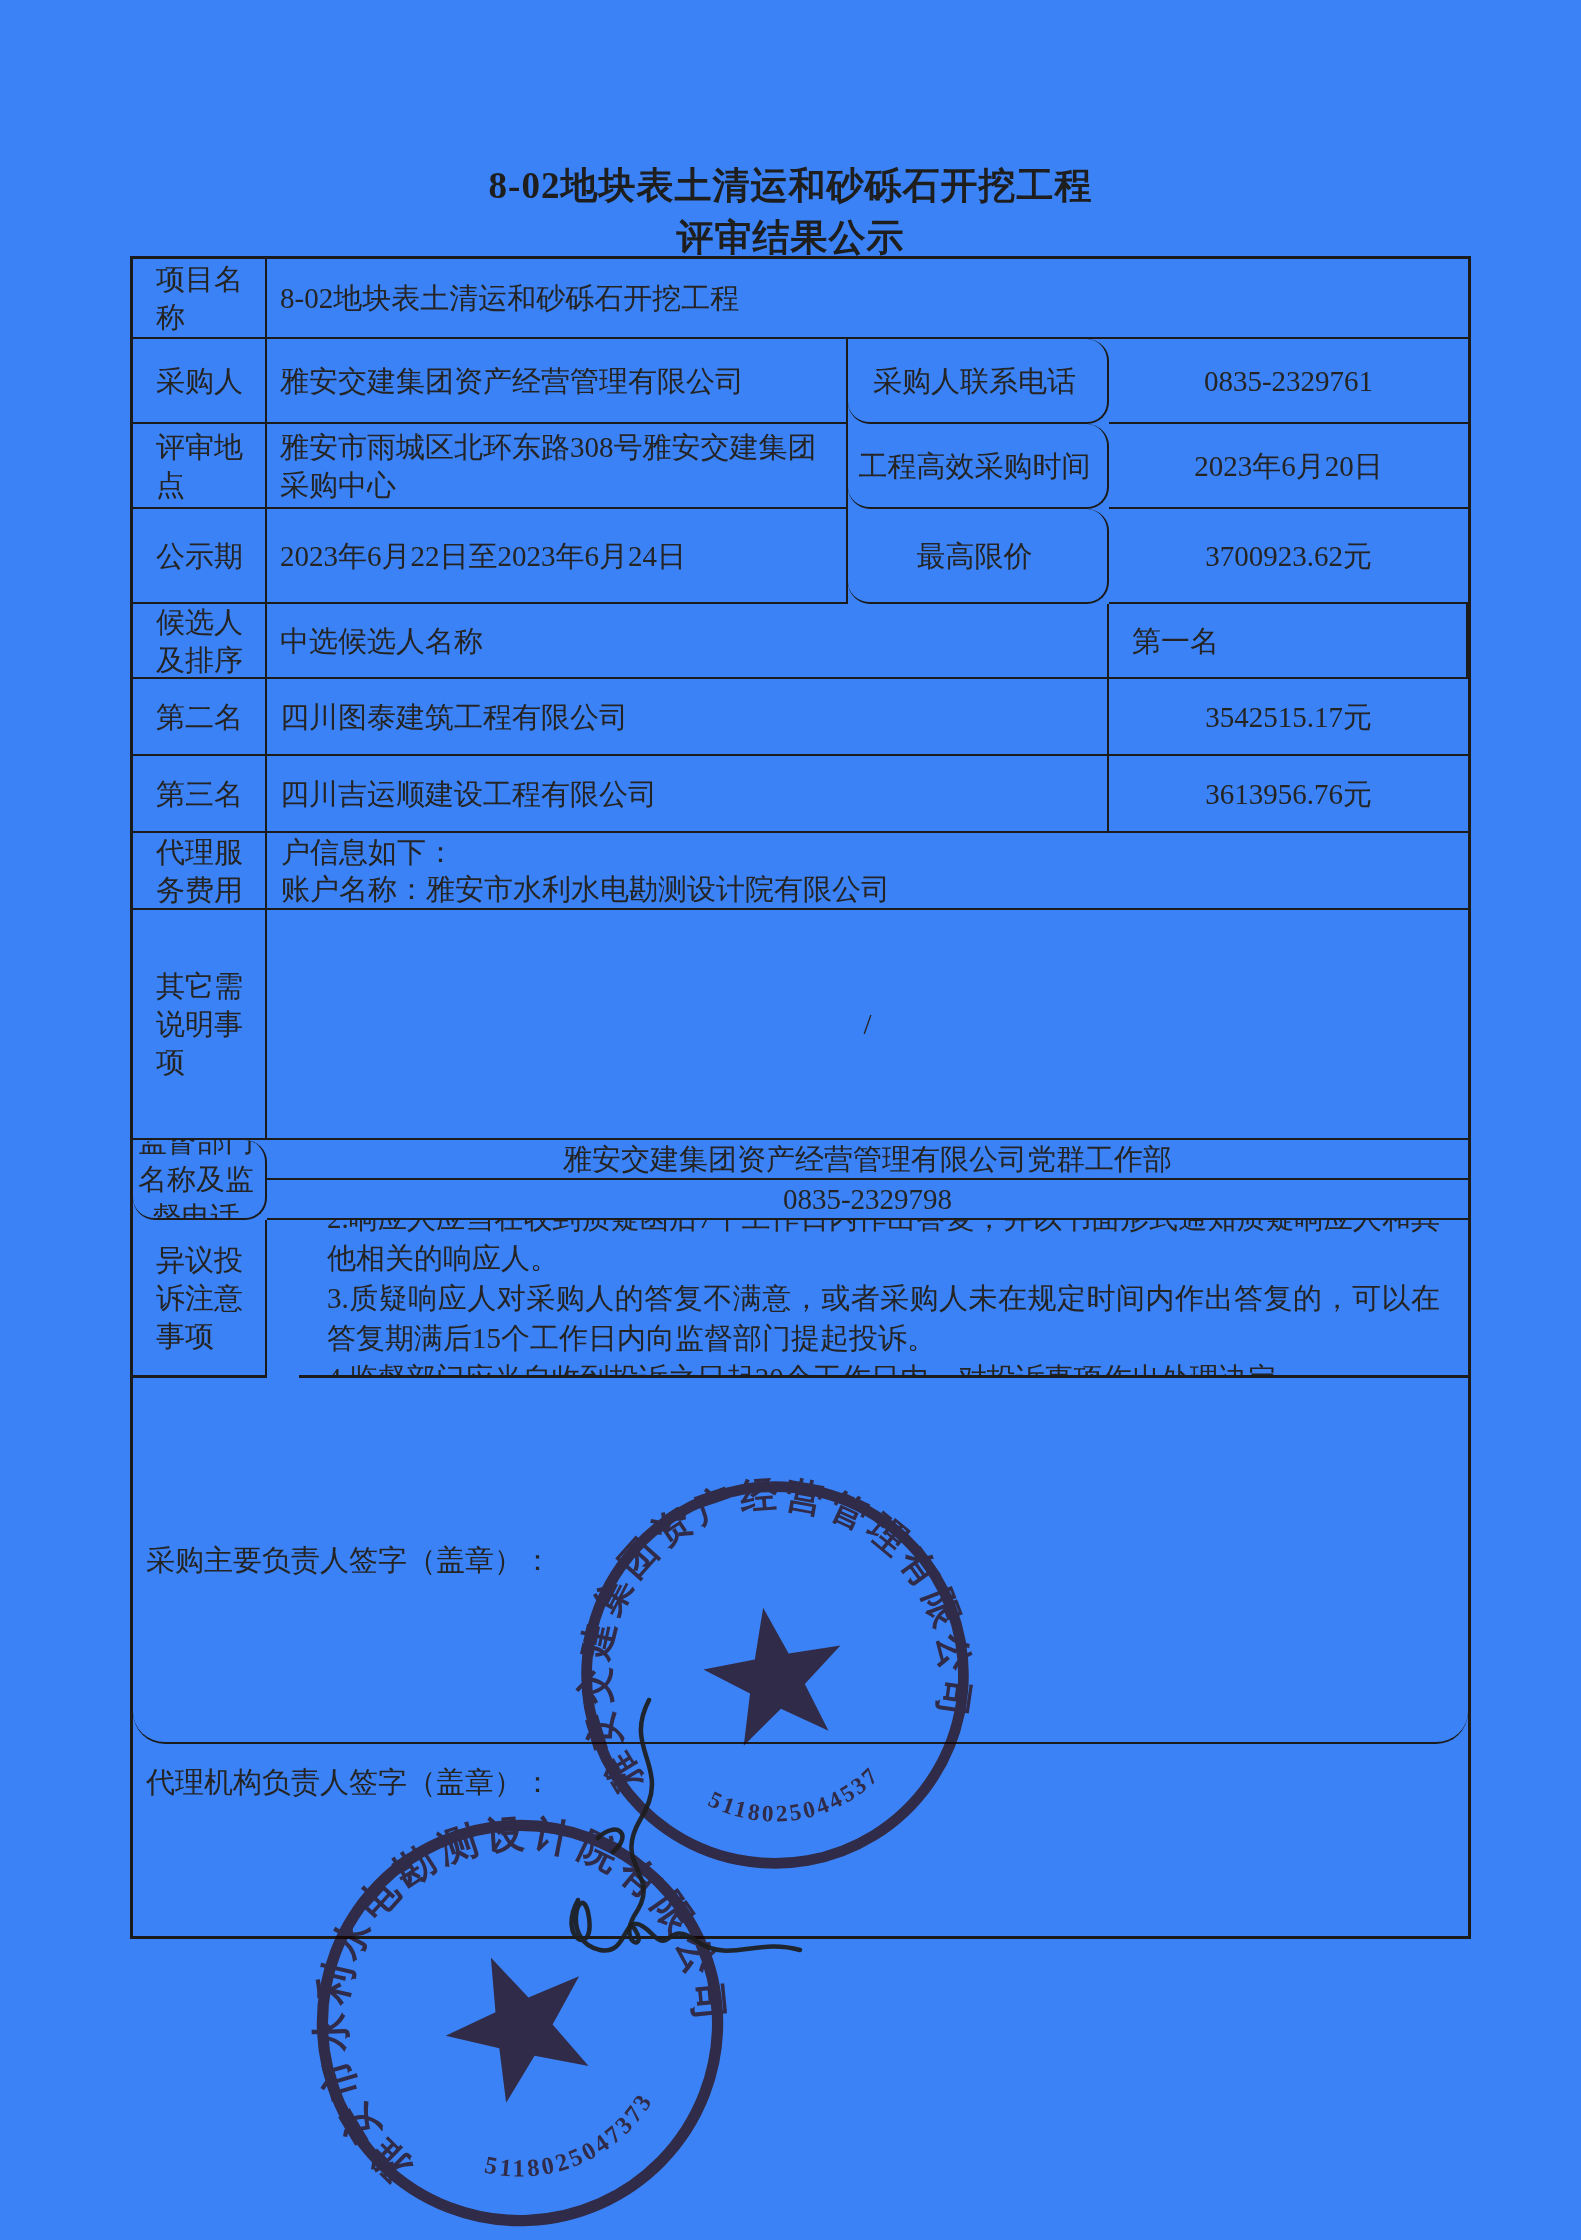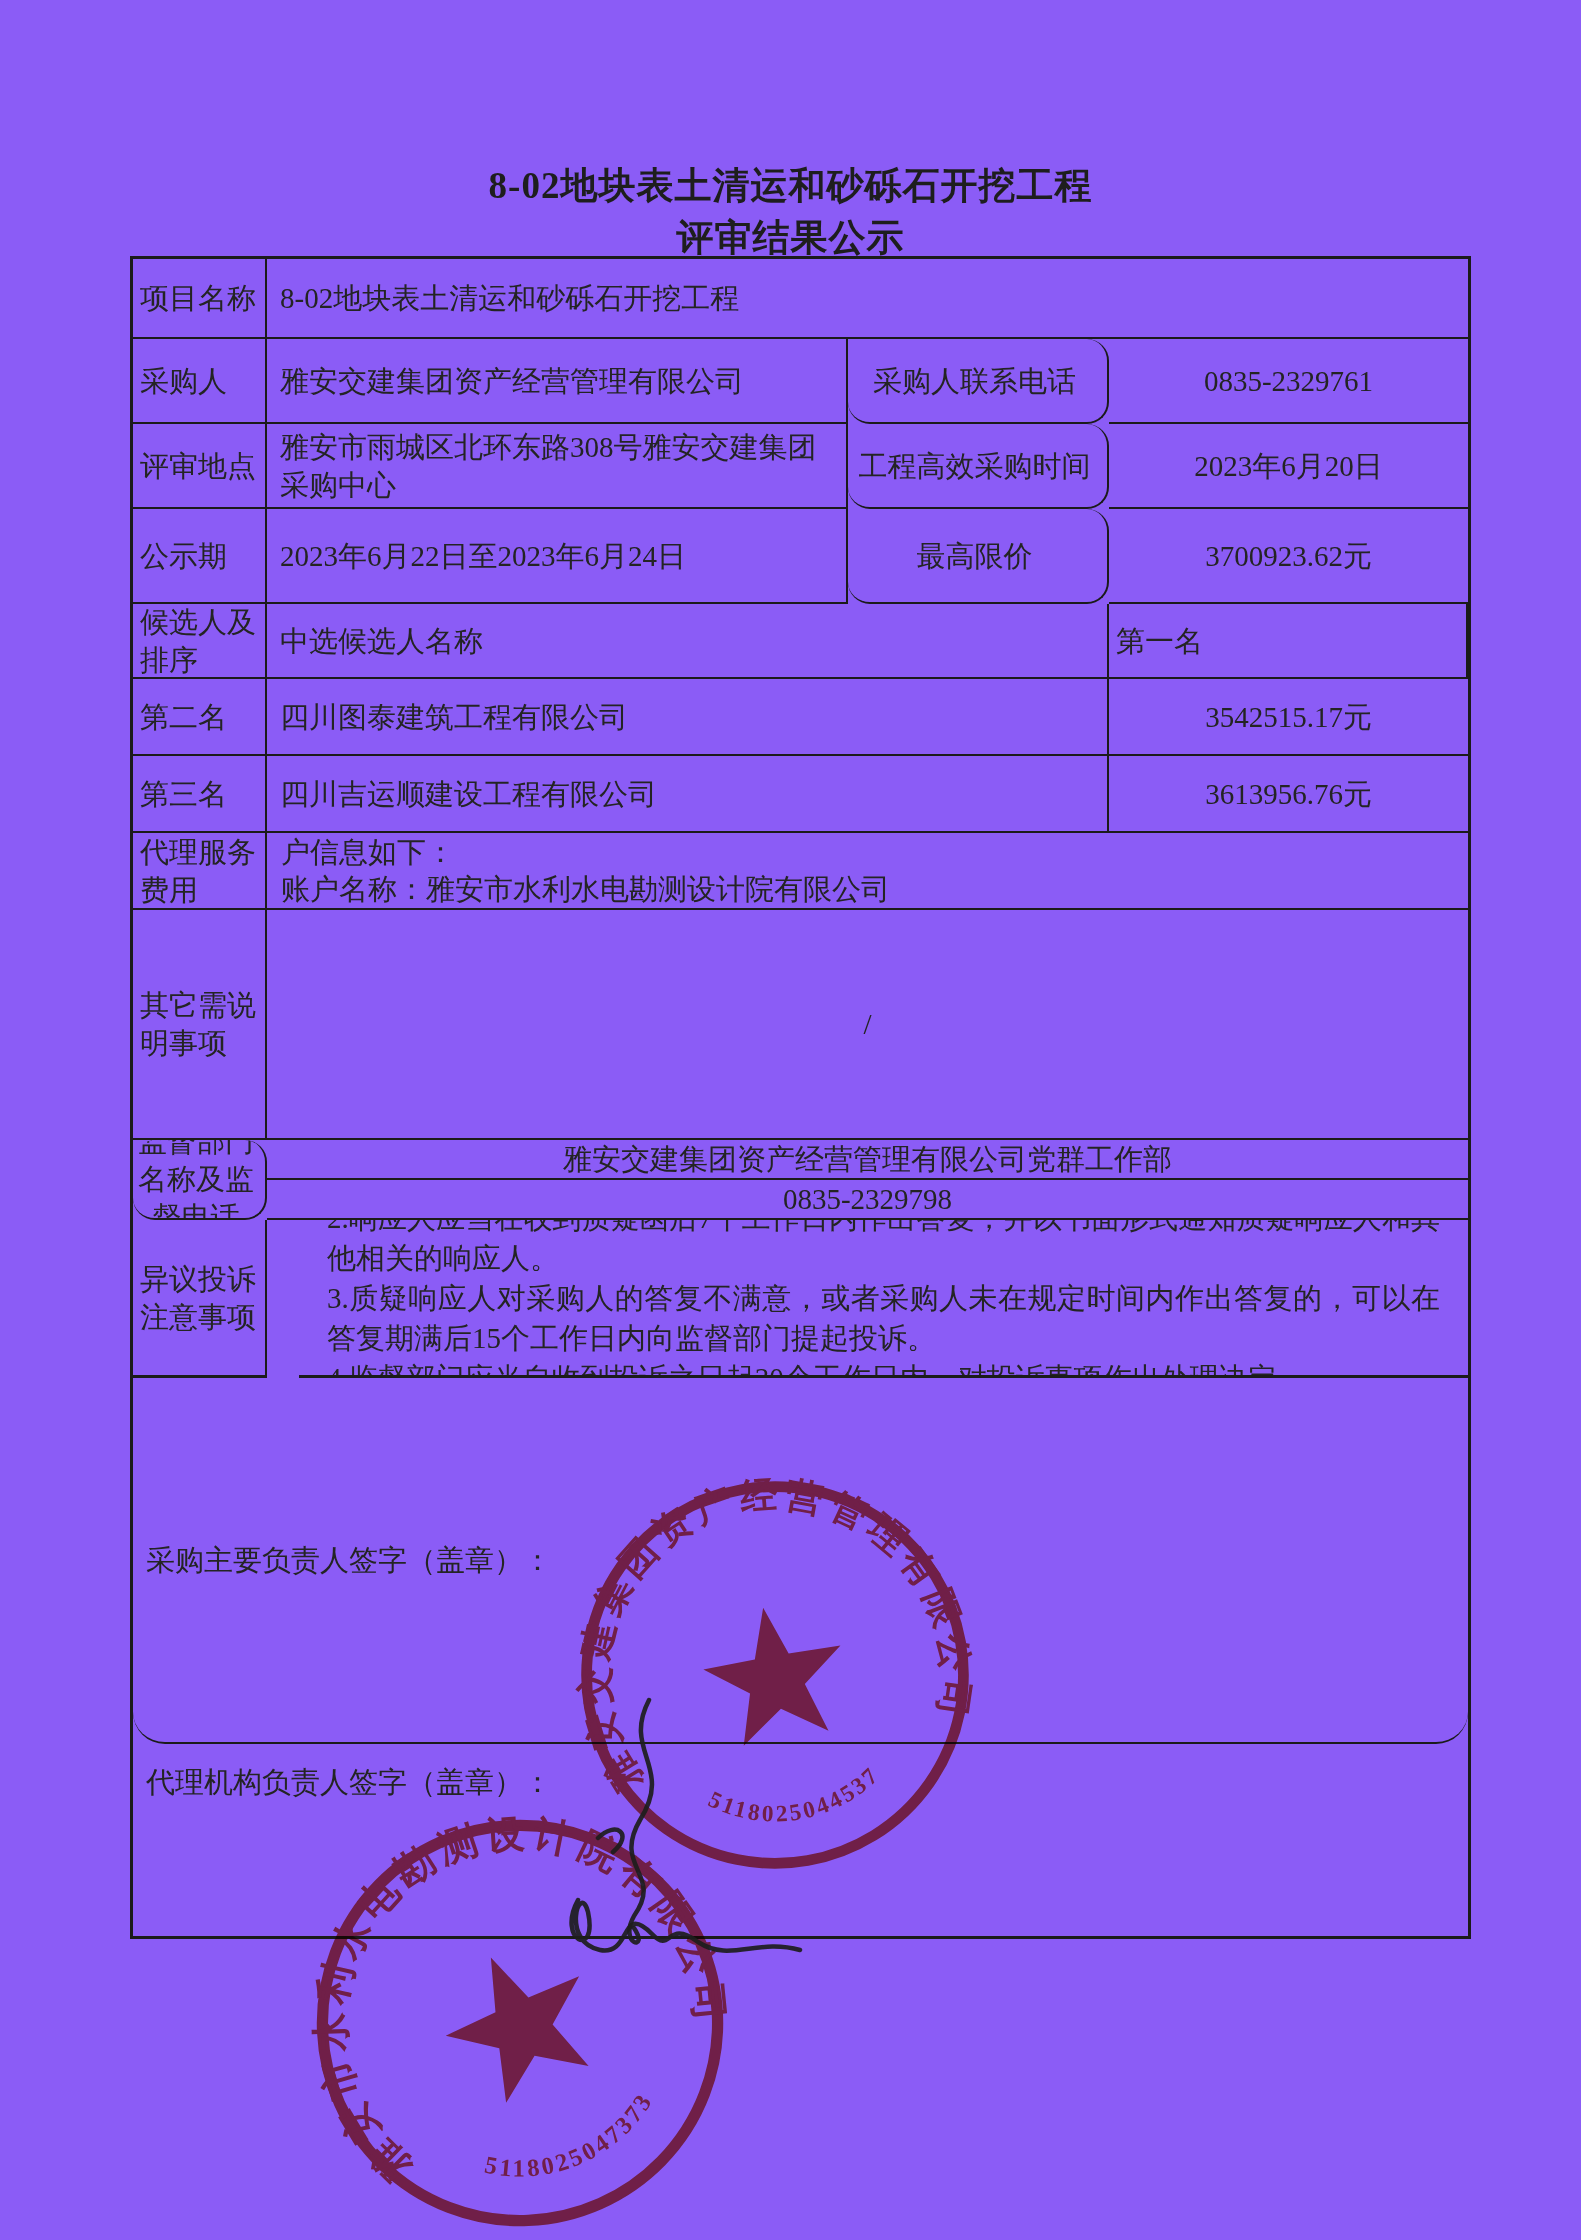--- a/index.html
+++ b/index.html
@@ -1,19 +1,19 @@
 <!DOCTYPE html>
 <html><head>
 <meta charset="utf-8">
 <style>
   html,body{margin:0;padding:0;background:#9a9a9a;}
   .page{
     position:relative;
     width:1581px;height:2240px;
-    background:#8b5cf6;
+    background:#3b82f6;
     overflow:hidden;
     font-family:"Liberation Serif","DejaVu Serif",serif;
     color:#222;
   }
   
   .title{
     position:absolute;left:0;top:160px;width:100%;
     text-align:center;font-weight:700;
     font-size:37px;line-height:52px;color:#1e1e1e;
     letter-spacing:1px;
@@ -30,21 +30,21 @@
   .cell{
     border-right:2px solid #1b1b1b;
     border-bottom:2px solid #1b1b1b;
     display:flex;align-items:center;
     padding:4px 10px;
     box-sizing:border-box;
     overflow:hidden;
   }
   .cell.last-col{border-right:none;}
   .cell.last-row{border-bottom:none;}
-  .lab{padding-left:7px;padding-right:4px;}
+  .lab{padding-left:23px;padding-right:4px;}
   .lab-center{justify-content:center;text-align:center;padding-left:4px;border-radius:22px;}
   .val-left{justify-content:flex-start;text-align:left;padding-left:13px;}
   .val-center{justify-content:center;text-align:left;}
   .c2-4{grid-column:2/5;}
   .c2-3{grid-column:2/4;}
   .multiline{white-space:pre-line;}
   .justify{text-align:justify;}
   .fee-cell{line-height:37px;padding:6px 14px;}
   .obj-cell{line-height:40px;padding:4px 28px;margin-left:32px;}
   .thick-bottom{border-bottom-width:3px;}

